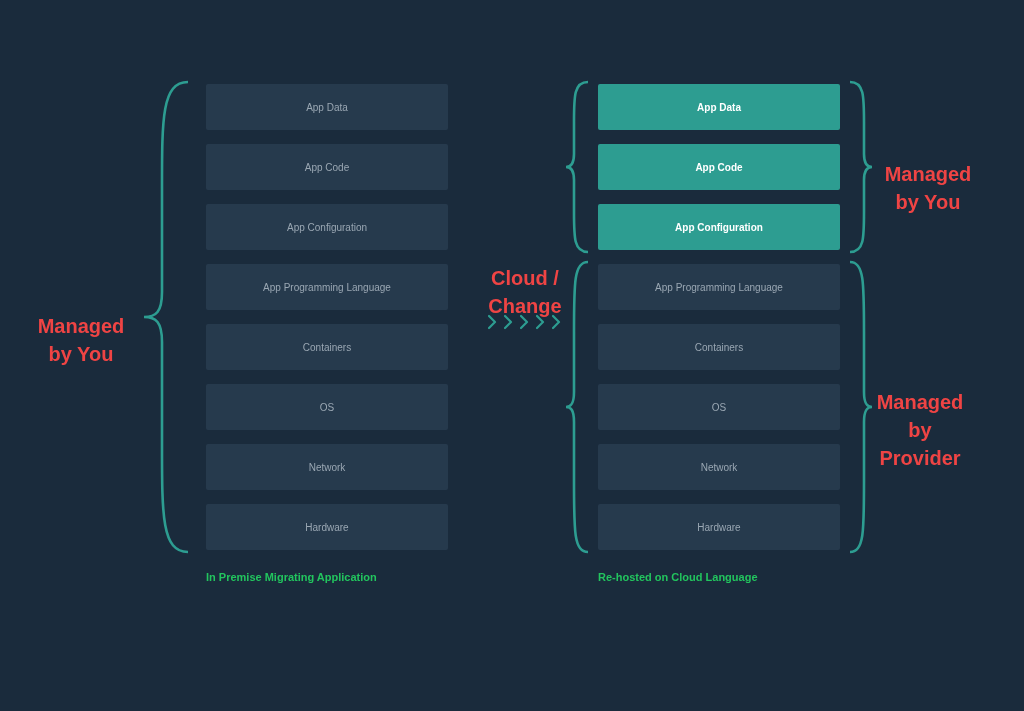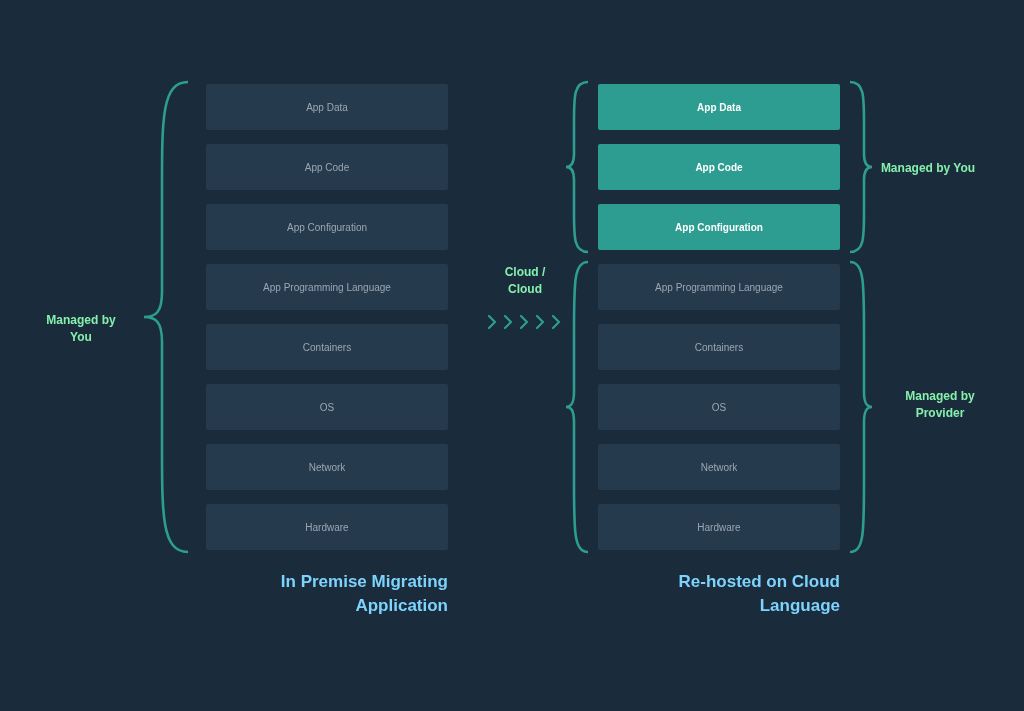--- a/index.html
+++ b/index.html
@@ -35,41 +35,41 @@
     color: #9aa7b3;
     background: #263a4d;
   }
   .layer.hl {
     background: #2d9d91;
     color: #fff;
     font-weight: 600;
   }
   .stack-caption {
     position: absolute;
-    text-align: right;
-    color: #7dd3fc;
-    font-size: 17px;
+    text-align: left;
+    color: #22c55e;
+    font-size: 11px;
     font-weight: 600;
     line-height: 1.4;
     width: 242px;
   }
   .stack-caption.left { left: 206px; top: 570px; }
   .stack-caption.right { left: 598px; top: 570px; }
   .label {
     position: absolute;
-    color: #86efac;
-    font-size: 12px;
+    color: #ef4444;
+    font-size: 20px;
     font-weight: 600;
     text-align: center;
     line-height: 1.4;
   }
   .label.left { left: 36px; top: 312px; width: 90px; }
   .label.center { left: 465px; top: 264px; width: 120px; }
   .label.right-top { left: 878px; top: 160px; width: 100px; }
-  .label.right-bot { left: 890px; top: 388px; width: 100px; }
+  .label.right-bot { left: 870px; top: 388px; width: 100px; }
   .chevrons {
     position: absolute;
     left: 466px;
     top: 314px;
     width: 118px;
     display: flex;
     gap: 6px;
     justify-content: center;
   }
   .chev {
@@ -109,21 +109,21 @@
     <div class="layer">Hardware</div>
   </div>
 
   <div class="stack-caption left">In Premise Migrating Application</div>
   <div class="stack-caption right">Re-hosted on Cloud Language</div>
 
   <div class="label left">Managed by You</div>
 
   <div class="label center">
     <span>Cloud /</span><br>
-    <span>Cloud</span>
+    <span>Change</span>
   </div>
 
   <div class="label right-top">Managed by You</div>
   <div class="label right-bot">Managed by Provider</div>
 
   <div class="chevrons">
     <span class="chev">
         <svg width="10" height="16" viewBox="0 0 10 16">
           <path d="M1 2 L7 8 L1 14" fill="none" stroke="#2d9d91" stroke-width="2.2" stroke-linecap="round" stroke-linejoin="round"></path>
         </svg>

